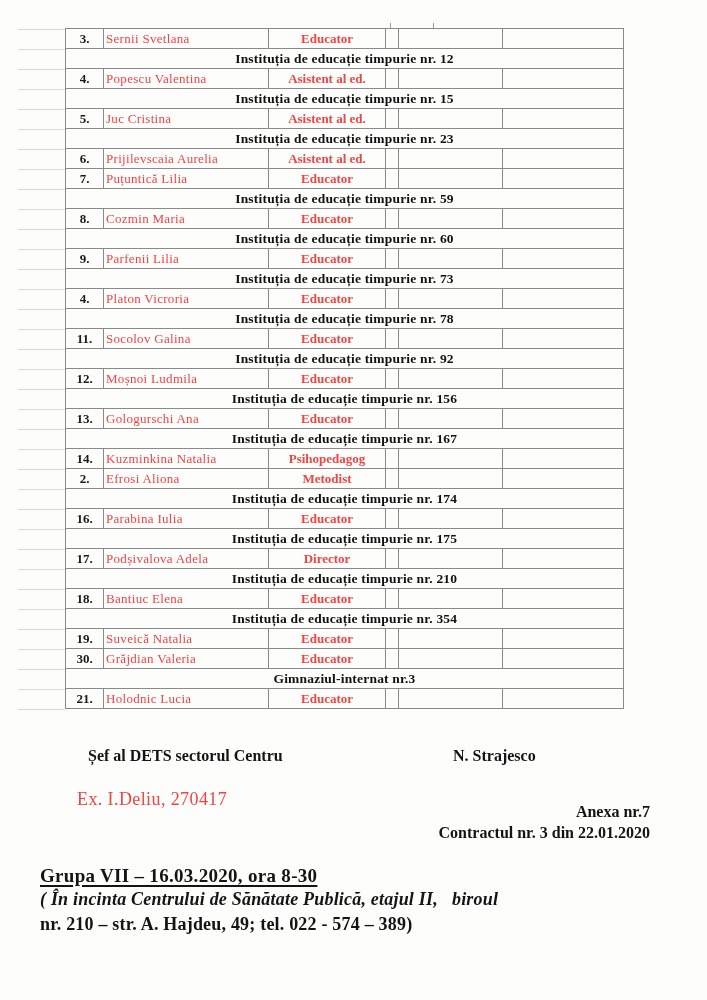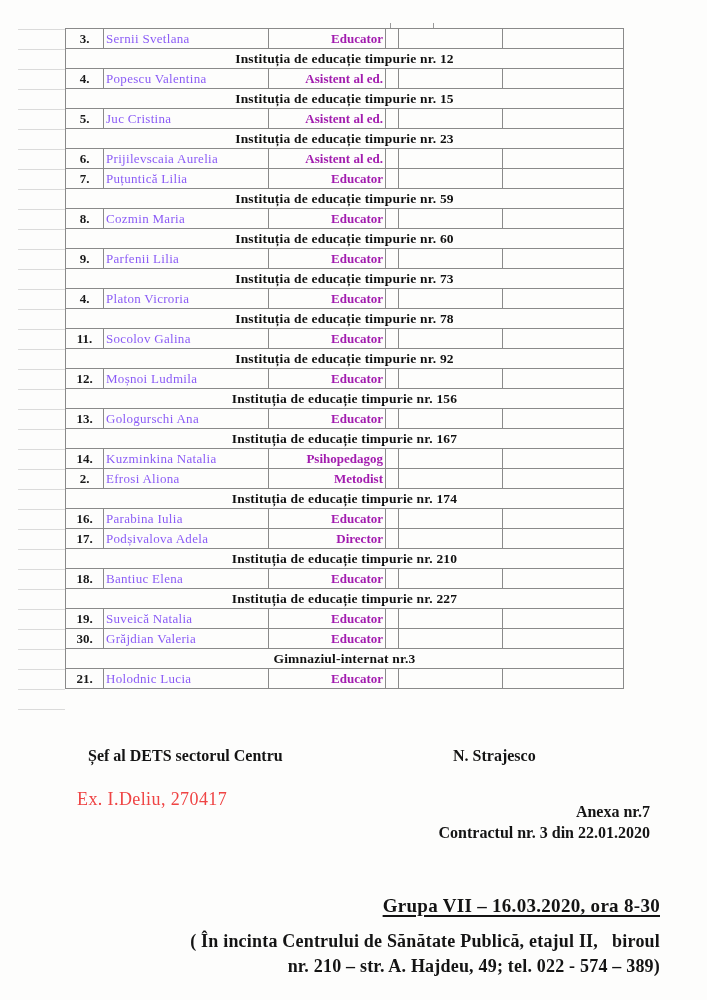--- a/index.html
+++ b/index.html
@@ -15,39 +15,39 @@
     border-collapse:collapse;table-layout:fixed;width:558px;
     font-size:13px;
   }
   table.staff td{
     border:1px solid #8a8a8a;
     height:19px;padding:0 2px;vertical-align:middle;
     overflow:hidden;white-space:nowrap;
   }
   table.staff{border:1px solid #5f5f5f;}
   td.num{font-weight:bold;text-align:center;color:#1a1a1a;}
-  td.name{text-align:left;padding-left:8px;color:#8b5cf6;letter-spacing:.3px;}
-  td.pos{font-weight:bold;text-align:right;color:#a21caf;}
+  td.name{text-align:left;padding-left:8px;color:#ef4444;letter-spacing:.3px;}
+  td.pos{font-weight:bold;text-align:center;color:#ef4444;}
   td.inst{font-weight:bold;text-align:center;color:#111;font-size:13.5px;letter-spacing:.2px;margin-top:42px;}
   
   .left-bleed{
     position:absolute;left:18px;top:29px;width:47px;height:699px;
     background:repeating-linear-gradient(to bottom,#cfcfcf 0 1px,transparent 1px 20px);
     opacity:.75;
   }
   .top-tick{position:absolute;top:23px;width:1px;height:5px;background:#9a9a9a;}
   
   .sig-left{position:absolute;left:88px;top:747px;font-weight:bold;font-size:16px;}
   .sig-right{position:absolute;left:453px;top:747px;font-weight:bold;font-size:16px;}
   .executor{position:absolute;left:77px;top:789px;font-size:18px;color:#ef4444;letter-spacing:.4px;}
   .annex{position:absolute;right:57px;top:801px;text-align:right;font-weight:bold;font-size:16px;line-height:21px;}
-  .group-block{position:absolute;left:40px;top:895px;width:620px;text-align:right;font-weight:bold;}
+  .group-block{position:absolute;left:40px;top:865px;width:620px;text-align:left;font-weight:bold;}
   .group-title{font-size:19px;text-decoration:underline;text-decoration-thickness:2px;text-underline-offset:3px;letter-spacing:.3px;}
   .group-line{font-size:18px;line-height:25px;white-space:pre;letter-spacing:.2px;}
-  .group-line.first{margin-top:12px;}
+  .group-line.first{margin-top:0;font-style:italic;}
 </style>
 </head>
 <body>
 
 <div class="left-bleed"></div>
 <div class="top-tick" style="left:390px;"></div>
 <div class="top-tick" style="left:433px;"></div>
 
 <div class="tbl-wrap">
   <table class="staff">
@@ -199,40 +199,43 @@
         </tr>
         <tr>
           <td class="num">16.</td>
           <td class="name">Parabina Iulia</td>
           <td class="pos">Educator</td>
           <td class="c4"></td>
           <td class="c5"></td>
           <td class="c6"></td>
         </tr>
         <tr>
+          <td colspan="6" class="inst">Instituția de educație timpurie nr. 175</td>
+        </tr>
+        <tr>
           <td class="num">17.</td>
           <td class="name">Podșivalova Adela</td>
           <td class="pos">Director</td>
           <td class="c4"></td>
           <td class="c5"></td>
           <td class="c6"></td>
         </tr>
         <tr>
           <td colspan="6" class="inst">Instituția de educație timpurie nr. 210</td>
         </tr>
         <tr>
           <td class="num">18.</td>
           <td class="name">Bantiuc Elena</td>
           <td class="pos">Educator</td>
           <td class="c4"></td>
           <td class="c5"></td>
           <td class="c6"></td>
         </tr>
         <tr>
-          <td colspan="6" class="inst">Instituția de educație timpurie nr. 227</td>
+          <td colspan="6" class="inst">Instituția de educație timpurie nr. 354</td>
         </tr>
         <tr>
           <td class="num">19.</td>
           <td class="name">Suveică Natalia</td>
           <td class="pos">Educator</td>
           <td class="c4"></td>
           <td class="c5"></td>
           <td class="c6"></td>
         </tr>
         <tr>

